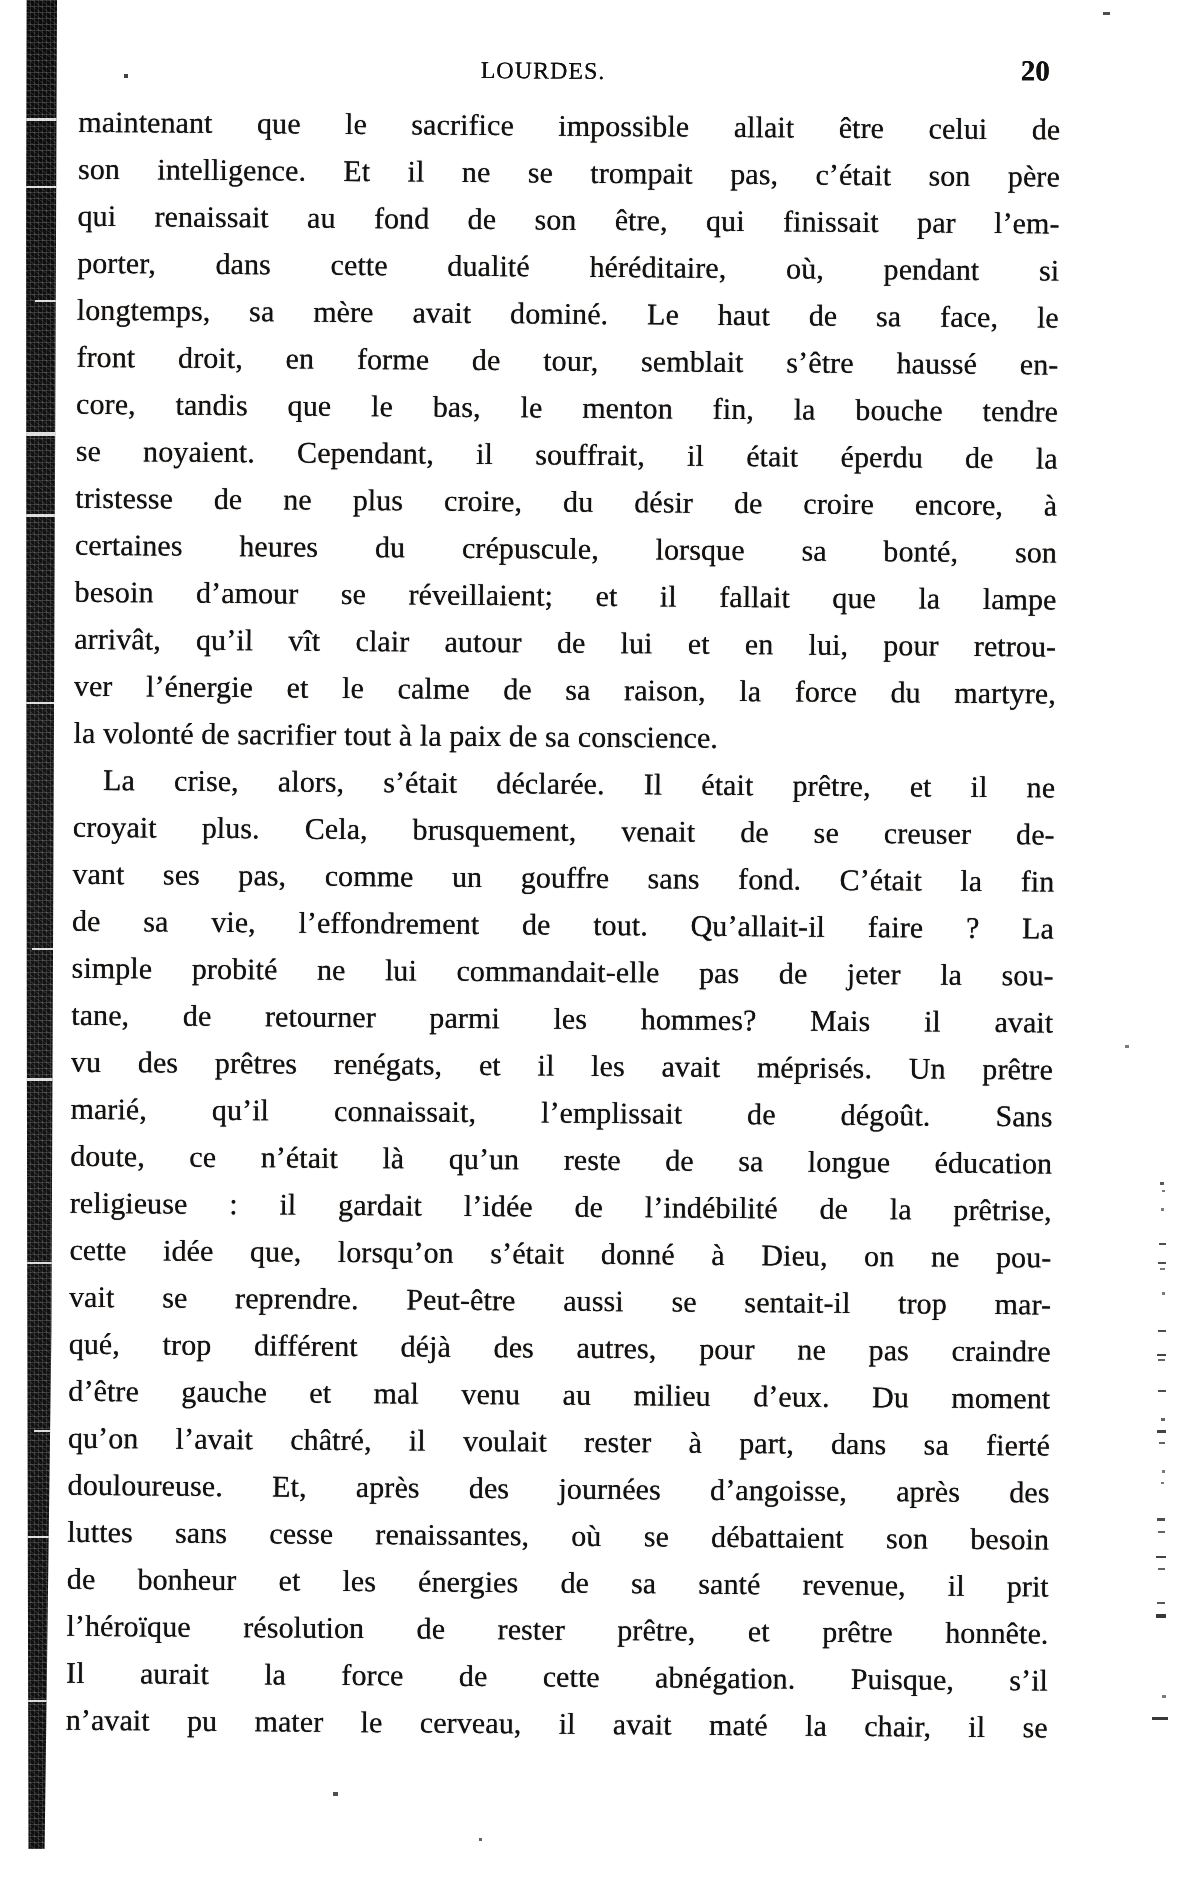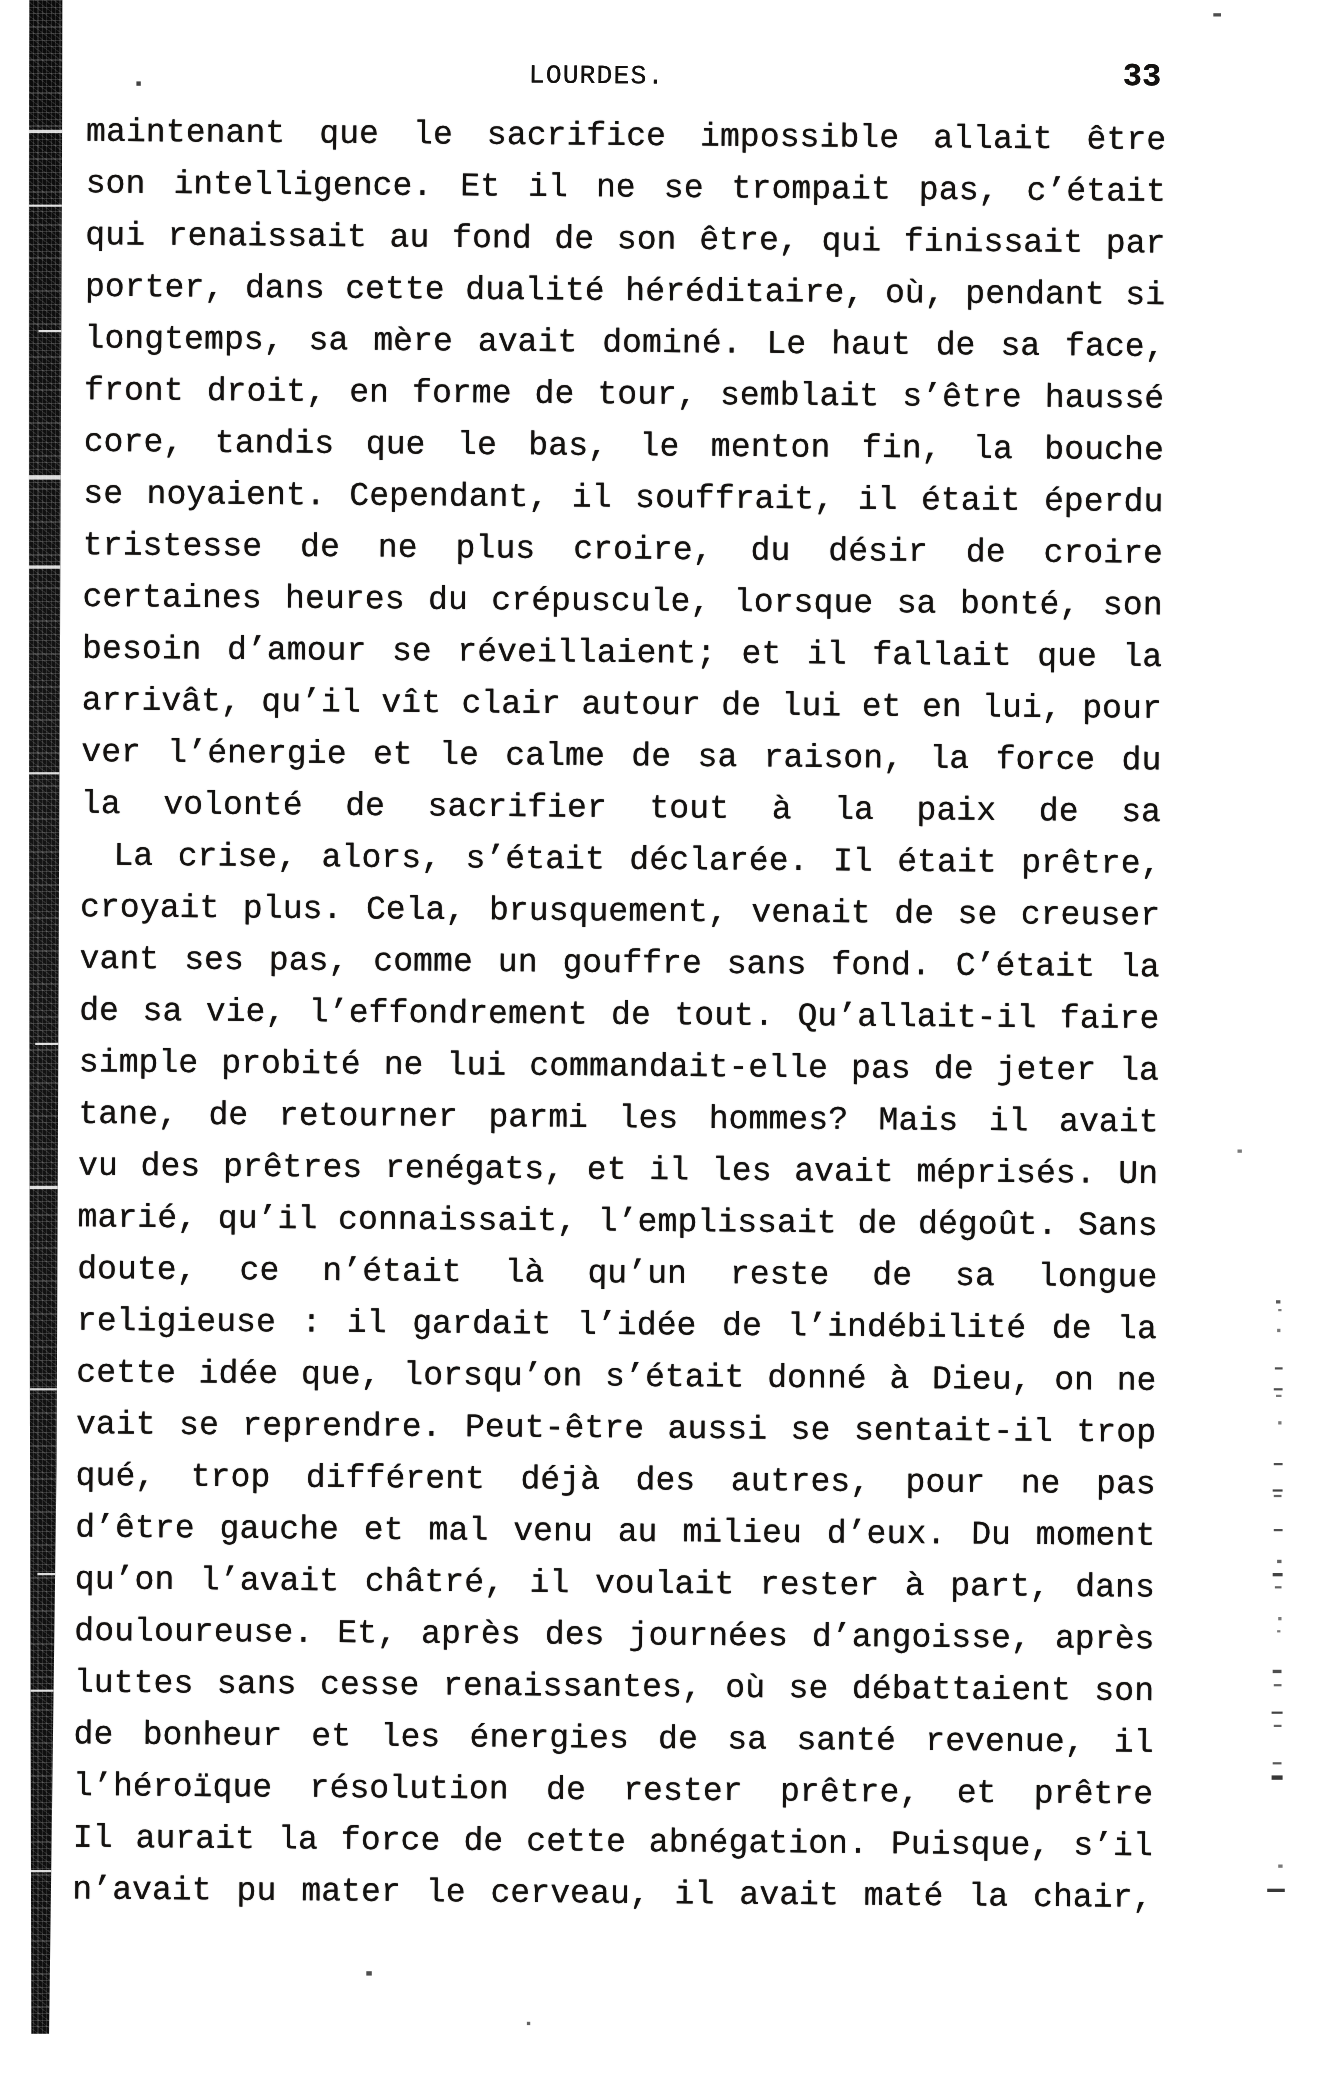--- a/index.html
+++ b/index.html
@@ -1,21 +1,21 @@
 <!DOCTYPE html>
 <html><head>
 <meta charset="utf-8">
 <style>
   html,body{margin:0;padding:0;background:#e8e8e8;}
   .page{
     position:relative;
     width:1200px;height:1900px;
     background:#ffffff;
     overflow:hidden;
-    font-family:Liberation Mono, monospace;
+    font-family:Liberation Serif, serif;
     color:#141210;
   }
   
   .binding-strip{
     position:absolute;left:26px;top:0;width:31px;height:1849px;
     background:
       repeating-linear-gradient(0deg, rgba(255,255,255,.16) 0 1px, rgba(0,0,0,0) 1px 6px),
       repeating-linear-gradient(90deg, rgba(255,255,255,.12) 0 1px, rgba(0,0,0,0) 1px 4px),
       repeating-linear-gradient(37deg, rgba(255,255,255,.10) 0 1px, rgba(0,0,0,0) 1px 5px),
       linear-gradient(180deg,#0b0b0b 0%,#141414 40%,#0e0e0e 100%);
@@ -67,21 +67,21 @@
     <span class="scratch" style="top:948px;height:2px;left:20%;width:80%;"></span>
     <span class="scratch" style="top:1078px;height:3px;"></span>
     <span class="scratch" style="top:1262px;height:2px;"></span>
     <span class="scratch" style="top:1430px;height:2px;left:25%;width:75%;"></span>
     <span class="scratch" style="top:1536px;height:2px;"></span>
     <span class="scratch" style="top:1700px;height:2px;"></span>
   </div>
 
   <div class="tilt">
     <div class="running-title">LOURDES.</div>
-    <div class="page-number">33</div>
+    <div class="page-number">20</div>
     <div class="page-text">
         <div class="line">maintenant que le sacrifice impossible allait être celui de</div>
         <div class="line">son intelligence. Et il ne se trompait pas, c’était son père</div>
         <div class="line">qui renaissait au fond de son être, qui finissait par l’em-</div>
         <div class="line">porter, dans cette dualité héréditaire, où, pendant si</div>
         <div class="line">longtemps, sa mère avait dominé. Le haut de sa face, le</div>
         <div class="line">front droit, en forme de tour, semblait s’être haussé en-</div>
         <div class="line">core, tandis que le bas, le menton fin, la bouche tendre</div>
         <div class="line">se noyaient. Cependant, il souffrait, il était éperdu de la</div>
         <div class="line">tristesse de ne plus croire, du désir de croire encore, à</div>

